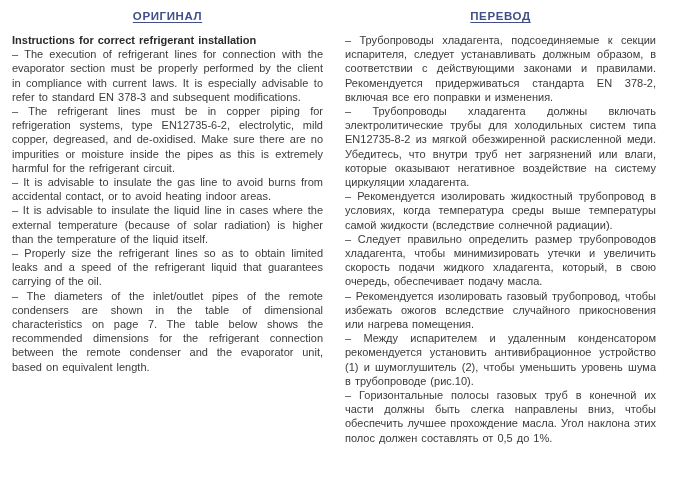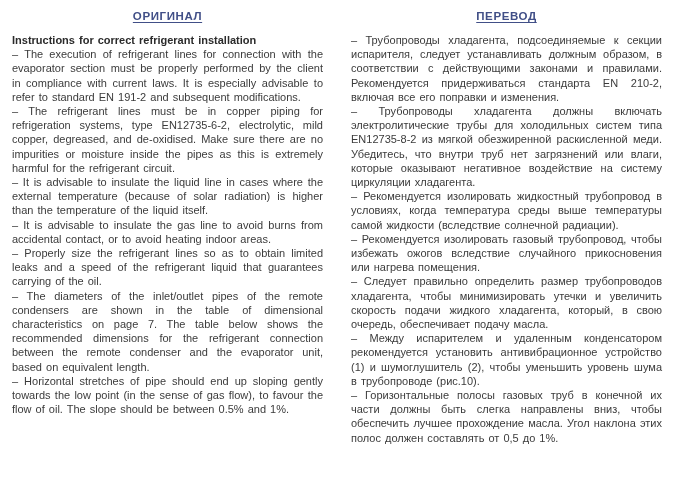--- a/index.html
+++ b/index.html
@@ -8,21 +8,21 @@
     background: #ffffff;
   }
   .page {
     position: relative;
     width: 680px;
     height: 479px;
     background: #ffffff;
     box-sizing: border-box;
     padding: 8px 24px 0 12px;
     display: flex;
-    gap: 28px;
+    gap: 22px;
     font-family: "Liberation Sans", sans-serif;
     overflow: hidden;
   }
   .col {
     width: 311px;
     flex: 0 0 311px;
   }
   .col-header {
     text-align: center;
     font-size: 11.5px;
@@ -49,33 +49,32 @@
   }
 </style>
 </head>
 <body>
 
 <div class="page">
 
   <div class="col">
     <div class="col-header">ОРИГИНАЛ</div>
     <p class="para title">Instructions for correct refrigerant installation</p>
-    <p class="para">–  The execution of refrigerant lines for connection with the evaporator section must be properly performed by the client in compliance with current laws. It is especially advisable to refer to standard EN 191-2 and subsequent modifications.</p>
+    <p class="para">–  The execution of refrigerant lines for connection with the evaporator section must be properly performed by the client in compliance with current laws. It is especially advisable to refer to standard EN 378-3 and subsequent modifications.</p>
     <p class="para">–  The refrigerant lines must be in copper piping for refrigeration systems, type EN12735-6-2, electrolytic, mild copper, degreased, and de-oxidised. Make sure there are no impurities or moisture inside the pipes as this is extremely harmful for the refrigerant circuit.</p>
+    <p class="para">–  It is advisable to insulate the gas line to avoid burns from accidental contact, or to avoid heating indoor areas.</p>
     <p class="para">–  It is advisable to insulate the liquid line in cases where the external temperature (because of solar radiation) is higher than the temperature of the liquid itself.</p>
-    <p class="para">–  It is advisable to insulate the gas line to avoid burns from accidental contact, or to avoid heating indoor areas.</p>
     <p class="para">–  Properly size the refrigerant lines so as to obtain limited leaks and a speed of the refrigerant liquid that guarantees carrying of the oil.</p>
     <p class="para">–  The diameters of the inlet/outlet pipes of the remote condensers are shown in the table of dimensional characteristics on page 7. The table below shows the recommended dimensions for the refrigerant connection between the remote condenser and the evaporator unit, based on equivalent length.</p>
-    <p class="para">–  Horizontal stretches of pipe should end up sloping gently towards the low point (in the sense of gas flow), to favour the flow of oil. The slope should be between 0.5% and 1%.</p>
   </div>
 
   <div class="col">
     <div class="col-header">ПЕРЕВОД</div>
-    <p class="para">–  Трубопроводы хладагента, подсоединяемые к секции испарителя, следует устанавливать должным образом, в соответствии с действующими законами и правилами. Рекомендуется придерживаться стандарта EN 210-2, включая все его поправки и изменения.</p>
+    <p class="para">–  Трубопроводы хладагента, подсоединяемые к секции испарителя, следует устанавливать должным образом, в соответствии с действующими законами и правилами. Рекомендуется придерживаться стандарта EN 378-2, включая все его поправки и изменения.</p>
     <p class="para">–  Трубопроводы хладагента должны включать электролитические трубы для холодильных систем типа EN12735-8-2 из мягкой обезжиренной раскисленной меди. Убедитесь, что внутри труб нет загрязнений или влаги, которые оказывают негативное воздействие на систему циркуляции хладагента.</p>
     <p class="para">–  Рекомендуется изолировать жидкостный трубопровод в условиях, когда температура среды выше температуры самой жидкости (вследствие солнечной радиации).</p>
+    <p class="para">–  Следует правильно определить размер трубопроводов хладагента, чтобы минимизировать утечки и увеличить скорость подачи жидкого хладагента, который, в свою очередь, обеспечивает подачу масла.</p>
     <p class="para">–  Рекомендуется изолировать газовый трубопровод, чтобы избежать ожогов вследствие случайного прикосновения или нагрева помещения.</p>
-    <p class="para">–  Следует правильно определить размер трубопроводов хладагента, чтобы минимизировать утечки и увеличить скорость подачи жидкого хладагента, который, в свою очередь, обеспечивает подачу масла.</p>
     <p class="para">–  Между испарителем и удаленным конденсатором рекомендуется установить антивибрационное устройство (1) и шумоглушитель (2), чтобы уменьшить уровень шума в трубопроводе (рис.10).</p>
     <p class="para">–  Горизонтальные полосы газовых труб в конечной их части должны быть слегка направлены вниз, чтобы обеспечить лучшее прохождение масла. Угол наклона этих полос должен составлять от 0,5 до 1%.</p>
   </div>
 
 </div>
 
 </body></html>

